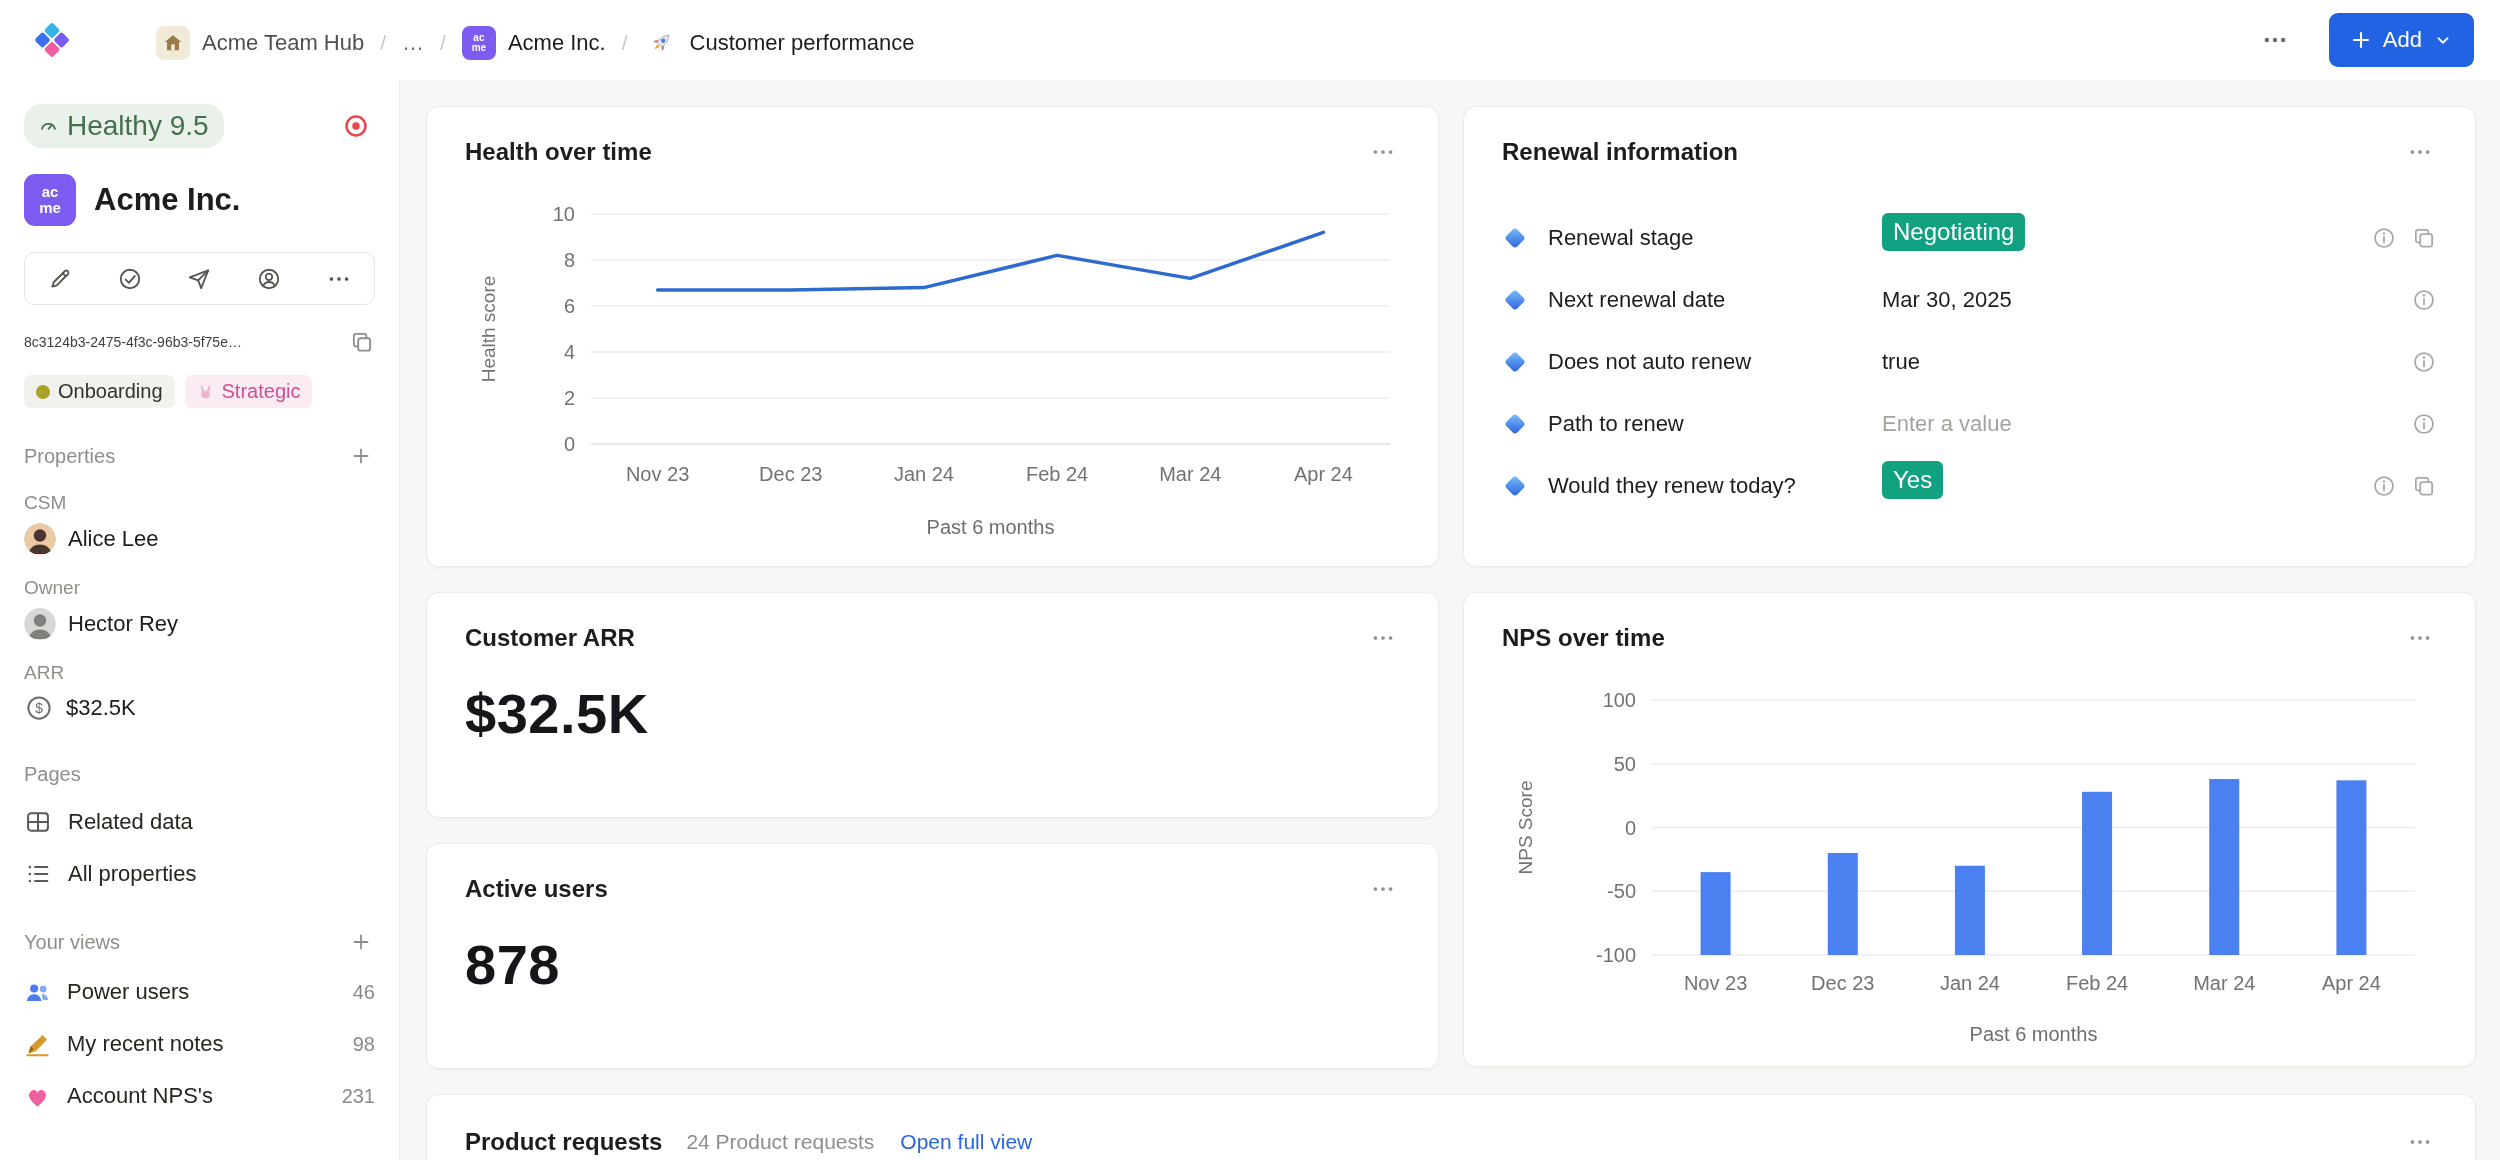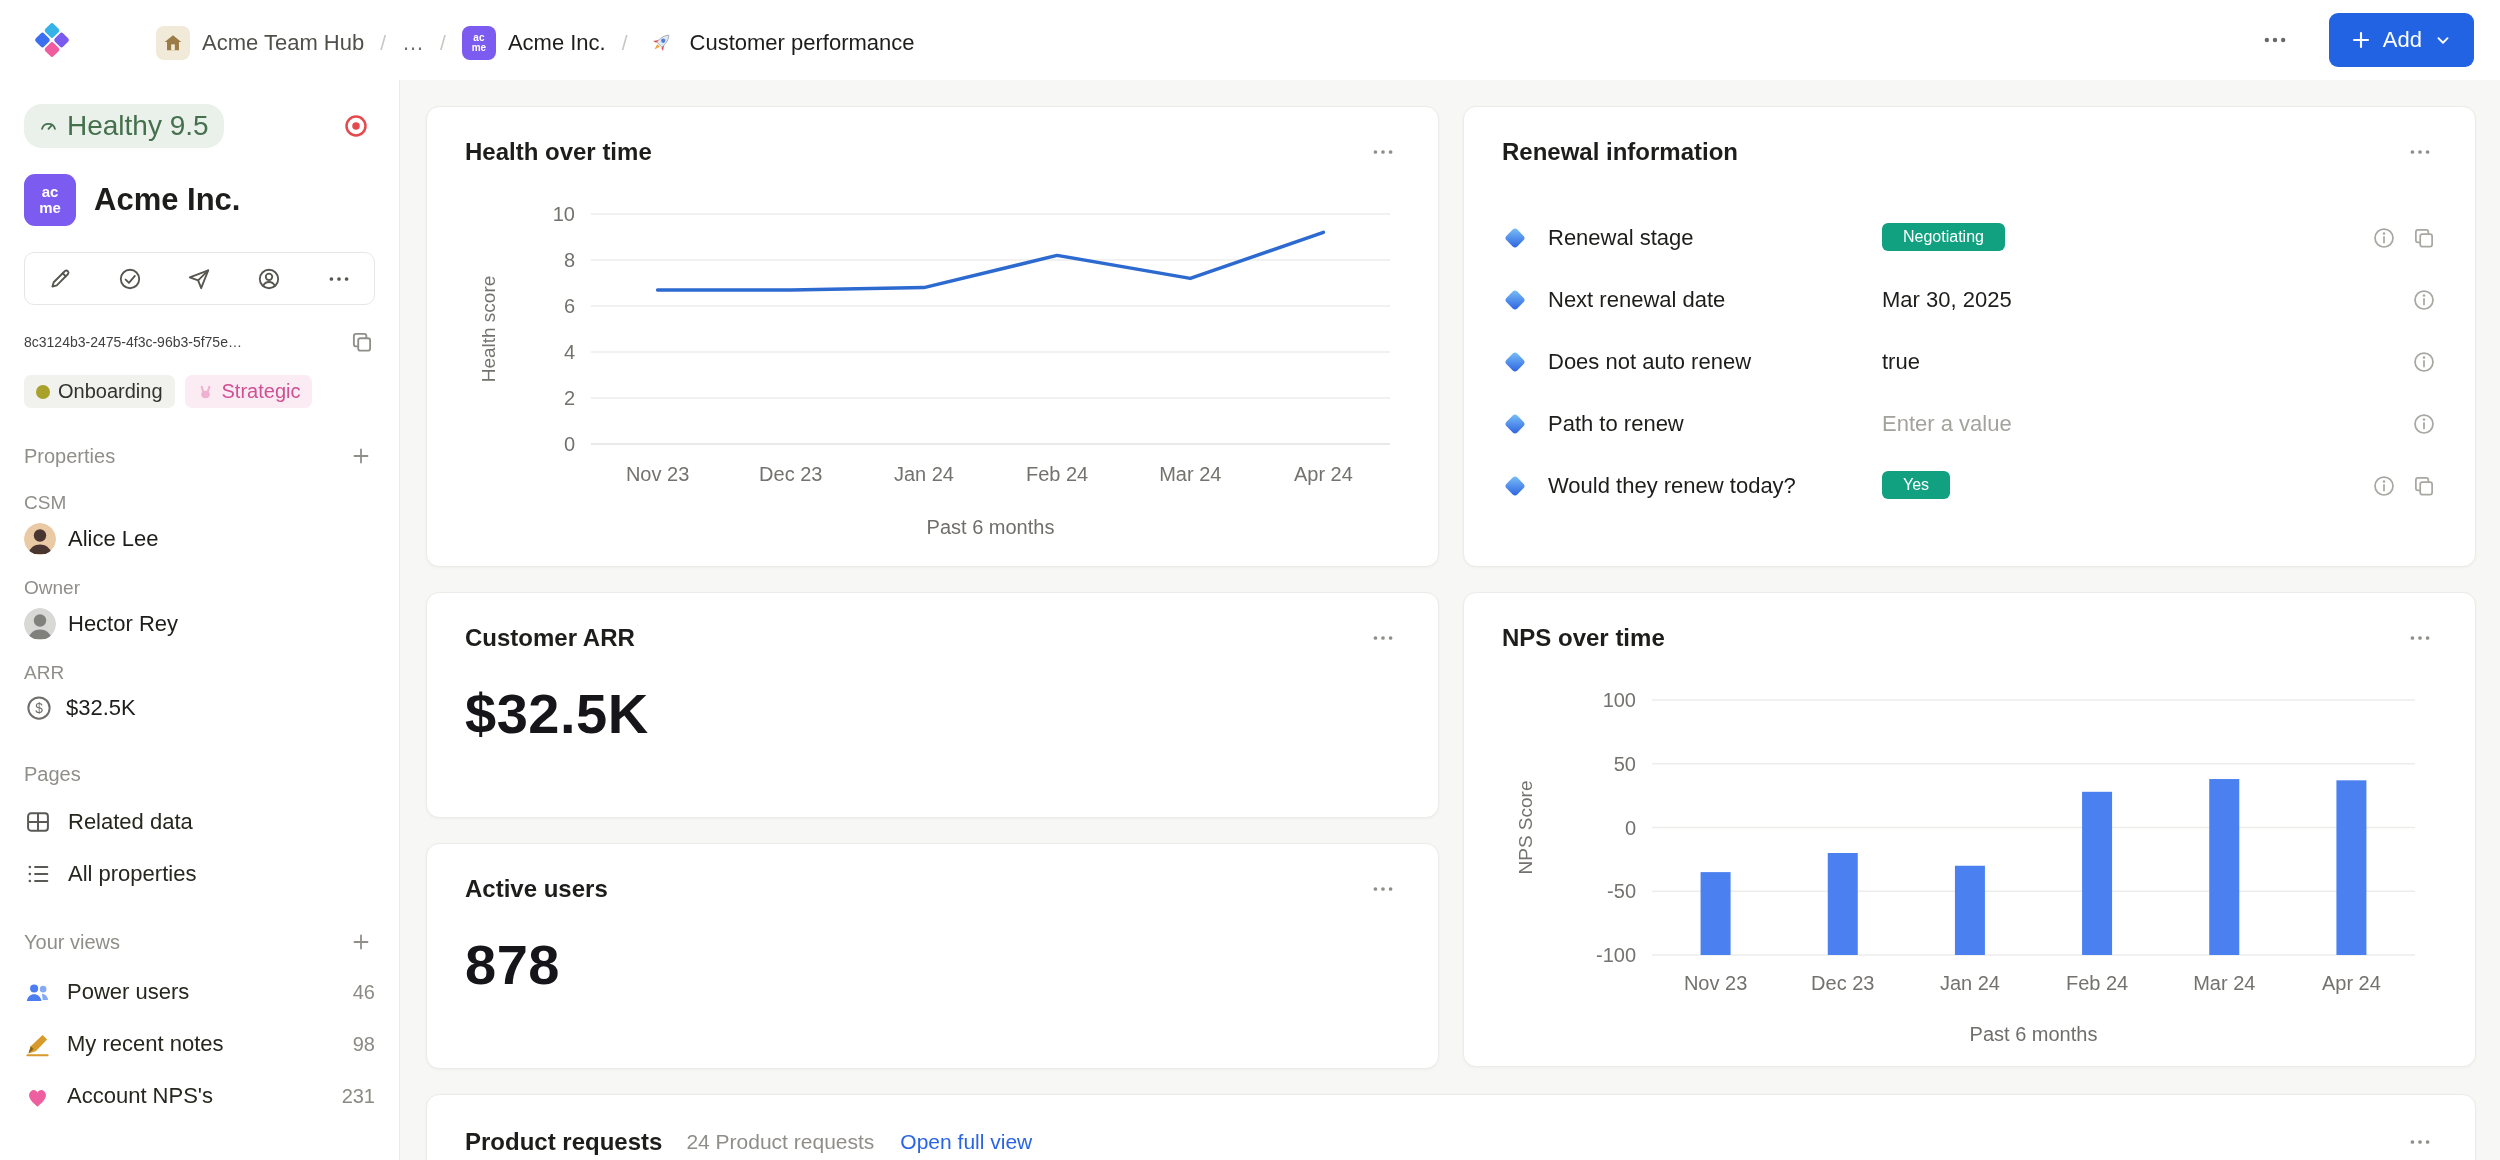--- a/index.html
+++ b/index.html
@@ -74,21 +74,21 @@
   .chart-svg { margin:20px 38px 0 38px; }
 
   .big-number { font-size:56px; font-weight:700; color:#16161a; padding:26px 38px 0 38px; letter-spacing:0.5px; }
 
   
   .prop-rows { padding:20px 38px 0 38px; }
   .prop-row { height:62px; display:flex; align-items:flex-end; }
   .gem { width:26px; height:26px; flex:0 0 auto; }
   .plabel { margin-left:20px; font-size:22px; color:#1d1d1b; width:334px; cursor:pointer; }
   .pvalue { display:flex; align-items:center; cursor:pointer; }
-  .badge { background:#12a180; color:#fff; font-size:16px; font-weight:500; border-radius:6px; padding:5px 21px; }
+  .badge { background:#12a180; color:#fff; font-size:24px; font-weight:500; border-radius:6px; padding:5px 11px; }
   .ptext { font-size:22px; color:#1d1d1b; }
   .pplaceholder { font-size:22px; color:#a3a29d; }
   .picons { margin-left:auto; display:flex; align-items:center; gap:14px; color:#a8a7a2; }
   .picons button { background:none; border:none; cursor:pointer; color:#a8a7a2; padding:0; }
 
   
   .pr-head { display:flex; align-items:center; padding:30px 38px; }
   .pr-sub { margin-left:24px; font-size:21px; color:#8f8e89; }
   .pr-link { margin-left:26px; font-size:21px; color:#2a64e6; font-weight:500; background:none; border:none; cursor:pointer; font-family:inherit; }
   .pr-head .card-menu { margin-left:auto; }

